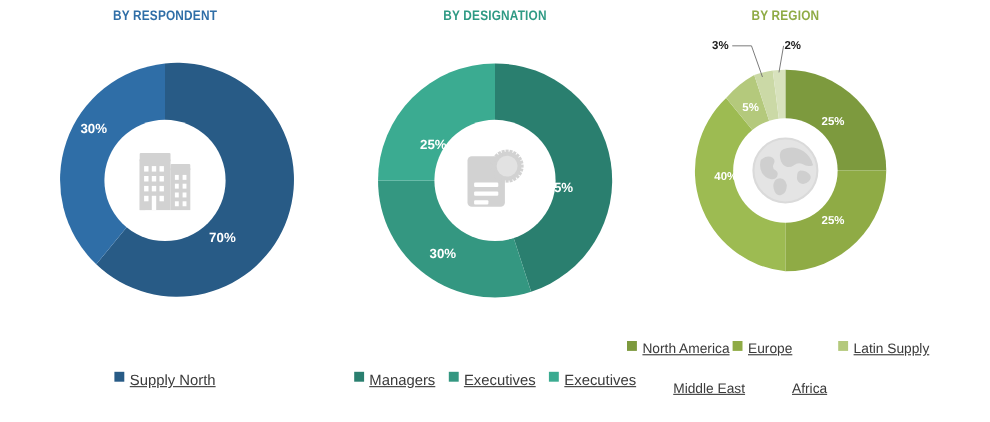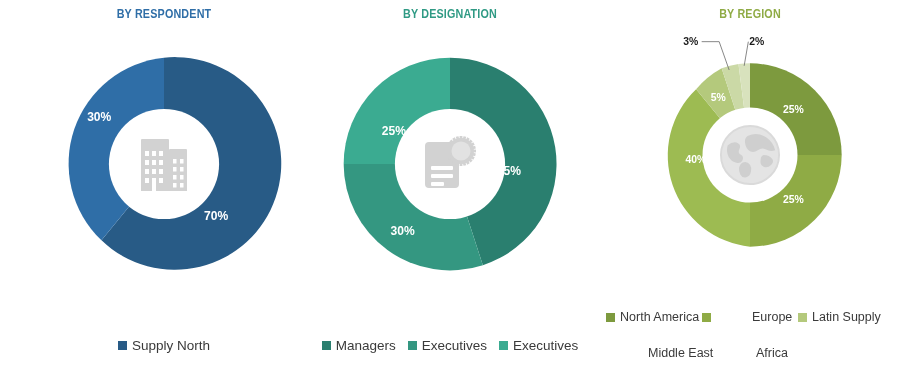--- a/index.html
+++ b/index.html
@@ -3,23 +3,23 @@
 <meta charset="utf-8">
 <style>
   html,body{margin:0;padding:0;}
   body{
     width:900px;height:384px;background:#ffffff;
     font-family:"Liberation Sans", sans-serif;
     overflow:hidden;
   }
   .board{position:relative;width:900px;height:384px;}
   .panel{position:absolute;top:0;height:384px;width:300px;}
-  .panel-1{left:0;padding-left:28px;}
+  .panel-1{left:0;}
   .panel-2{left:300px;}
-  .panel-3{left:600px;}
+  .panel-3{left:564px;}
 
   .chart-title{
     position:absolute;top:7px;left:0;width:100%;
     text-align:center;
     font-size:12.5px;font-weight:bold;letter-spacing:.2px;
     transform:scaleX(.86);
     font-family:"Liberation Sans", sans-serif;
   }
   .title-1{color:#2f6ea7;}
   .title-2{color:#2f9a84;}
@@ -48,29 +48,29 @@
   .legend{
     position:absolute;left:0;width:100%;
     display:flex;flex-wrap:wrap;justify-content:center;
     font-size:13.5px;color:#3a3a3a;
     font-family:"Liberation Sans", sans-serif;
   }
   .legend-1{top:338px;gap:18px;}
   .legend-2{top:338px;gap:12px;}
   .legend-3{top:310px;gap:0;padding:0 6px;box-sizing:border-box;}
 
-  .legend-item{display:flex;align-items:center;white-space:nowrap;}
+  .legend-item{display:flex;align-items:flex-start;white-space:nowrap;text-decoration:underline;}
   .legend-swatch{
     width:9px;height:9px;display:inline-block;margin-right:5px;flex:none;
   }
   .legend-3 .legend-item{
     width:33.33%;justify-content:flex-start;
     font-size:12.5px;margin-bottom:22px;
   }
-  .legend-3 .legend-item.col-2{justify-content:flex-start;gap:36px;}
+  .legend-3 .legend-item.col-2{justify-content:flex-start;}
   .legend-3 .legend-item.col-3{justify-content:flex-start;padding-left:12px;}
 
   .leader{stroke:#6f6f6f;stroke-width:1;fill:none;}
 </style>
 </head>
 <body>
 
 <div class="board">
 
   <div class="panel panel-1">

